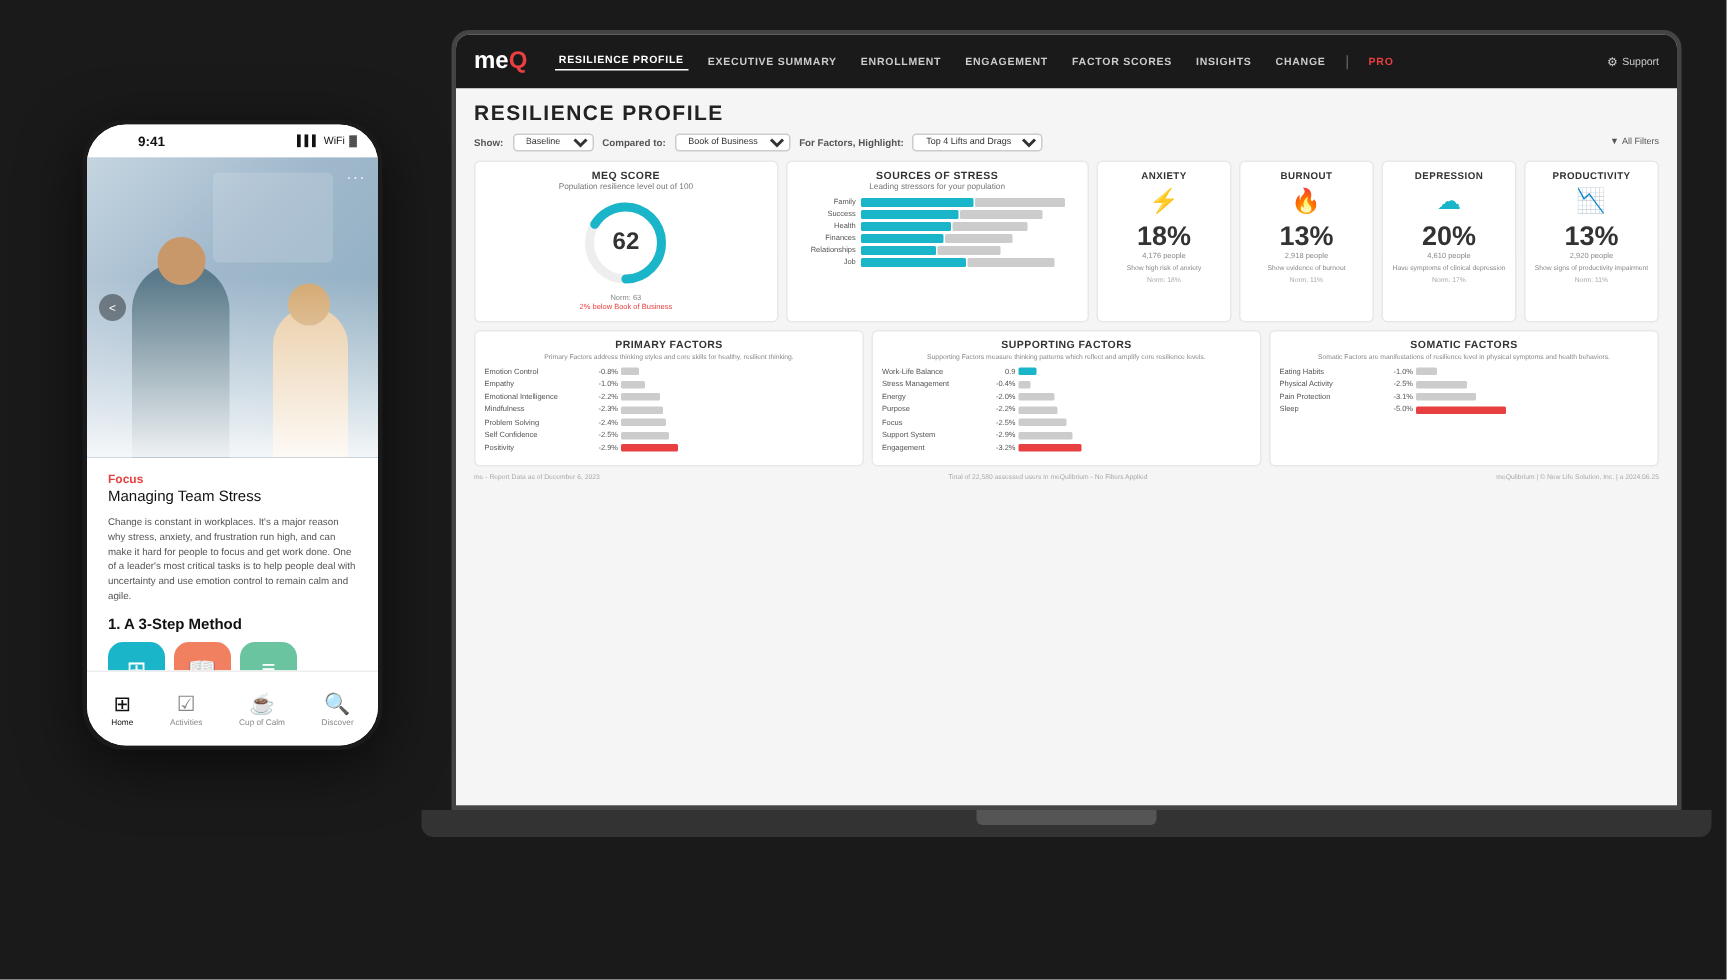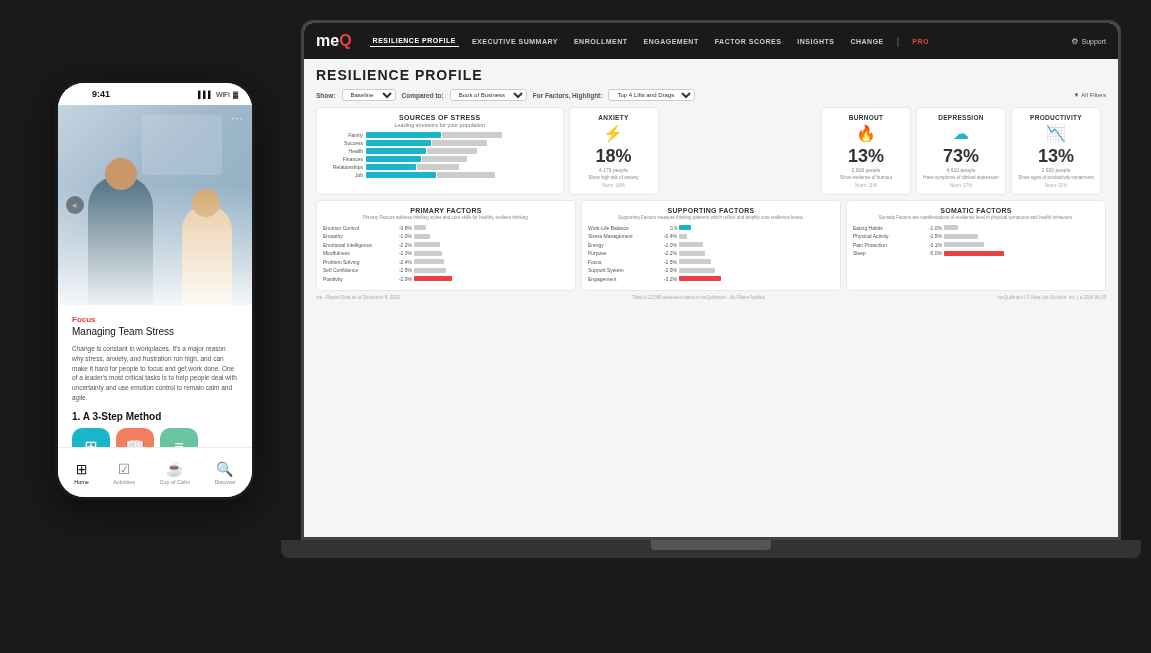--- a/index.html
+++ b/index.html
@@ -539,20 +539,33 @@
             <option>Top 4 Lifts and Drags</option>
           </select>
           <div class="filter-all">
             <span>▼</span>
             <span>All Filters</span>
           </div>
         </div>
 
         <div class="main-grid">
 
+          <div class="card meq-score-card">
+            <div class="card-title">meQ SCORE</div>
+            <div class="card-subtitle">Population resilience level out of 100</div>
+            <div class="score-circle">
+              <svg class="score-svg" viewBox="0 0 60 60">
+                <circle cx="30" cy="30" r="24" fill="none" stroke="#eee" stroke-width="6"></circle>
+                <circle cx="30" cy="30" r="24" fill="none" stroke="#1ab5c8" stroke-width="6" stroke-dasharray="100 51" stroke-dashoffset="25" stroke-linecap="round" transform="rotate(-90 30 30)"></circle>
+              </svg>
+              <div class="score-number">62</div>
+            </div>
+            <div class="score-norm">Norm: 63</div>
+            <div class="score-below">2% below Book of Business</div>
+          </div>
 
           <div class="card stress-card">
             <div class="card-title">SOURCES OF STRESS</div>
             <div class="card-subtitle">Leading stressors for your population</div>
             <div class="stress-bars">
               <div class="stress-row">
                 <span class="stress-label">Family</span>
                 <div class="stress-bar-container">
                   <div class="bar-main" style="width:75px"></div>
                   <div class="bar-compare" style="width:60px"></div>
@@ -610,21 +623,21 @@
             <div class="metric-icon burnout">🔥</div>
             <div class="metric-pct">13%</div>
             <div class="metric-people">2,918 people</div>
             <div class="metric-desc">Show evidence of burnout</div>
             <div class="metric-norm">Norm: 11%</div>
           </div>
 
           <div class="card metric-card">
             <div class="metric-title">DEPRESSION</div>
             <div class="metric-icon depression">☁</div>
-            <div class="metric-pct">73%</div>
+            <div class="metric-pct">20%</div>
             <div class="metric-people">4,610 people</div>
             <div class="metric-desc">Have symptoms of clinical depression</div>
             <div class="metric-norm">Norm: 17%</div>
           </div>
 
           <div class="card metric-card">
             <div class="metric-title">PRODUCTIVITY</div>
             <div class="metric-icon productivity">📉</div>
             <div class="metric-pct">13%</div>
             <div class="metric-people">2,920 people</div>

